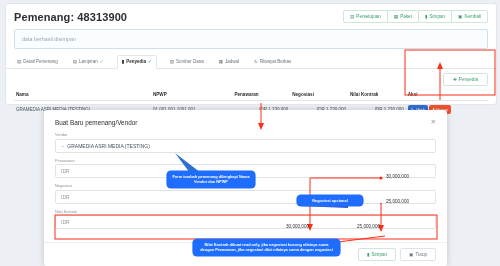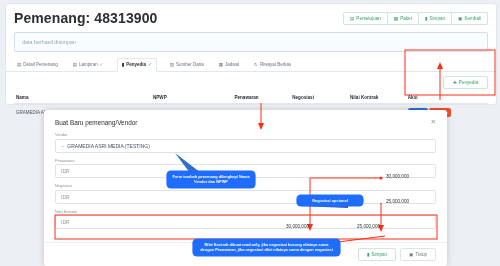--- a/index.html
+++ b/index.html
@@ -11,21 +11,21 @@
   }
   .page { position: relative; width: 500px; height: 266px; }
 
   
   .bg-card {
     position: absolute; left: 5px; top: 3px; width: 490px; height: 100px;
     background: #ffffff; border: 1px solid #e3e6ea; border-radius: 3px;
   }
   .page-header { display: flex; align-items: center; justify-content: space-between;
     padding: 6px 8px 4px 8px; }
-  .page-title { font-size: 14px; font-weight: bold; color: #2b2f33; letter-spacing: .1px; }
+  .page-title { font-size: 11px; font-weight: bold; color: #2b2f33; letter-spacing: .1px; }
 
   .hdr-btns { display: flex; }
   .hdr-btn {
     font-size: 4.6px; padding: 3px 6px; border: 1px solid #cfe6d8;
     background: #ffffff; color: #3aa06a; border-radius: 2px; margin-left: -1px;
     display: flex; align-items: center; gap: 2px; white-space: nowrap;
   }
   .hdr-btn:first-child { border-radius: 2px 0 0 2px; margin-left: 0; }
   .hdr-btn:last-child { border-radius: 0 2px 2px 0; }
   .hdr-btn .gl { font-size: 4.6px; }

